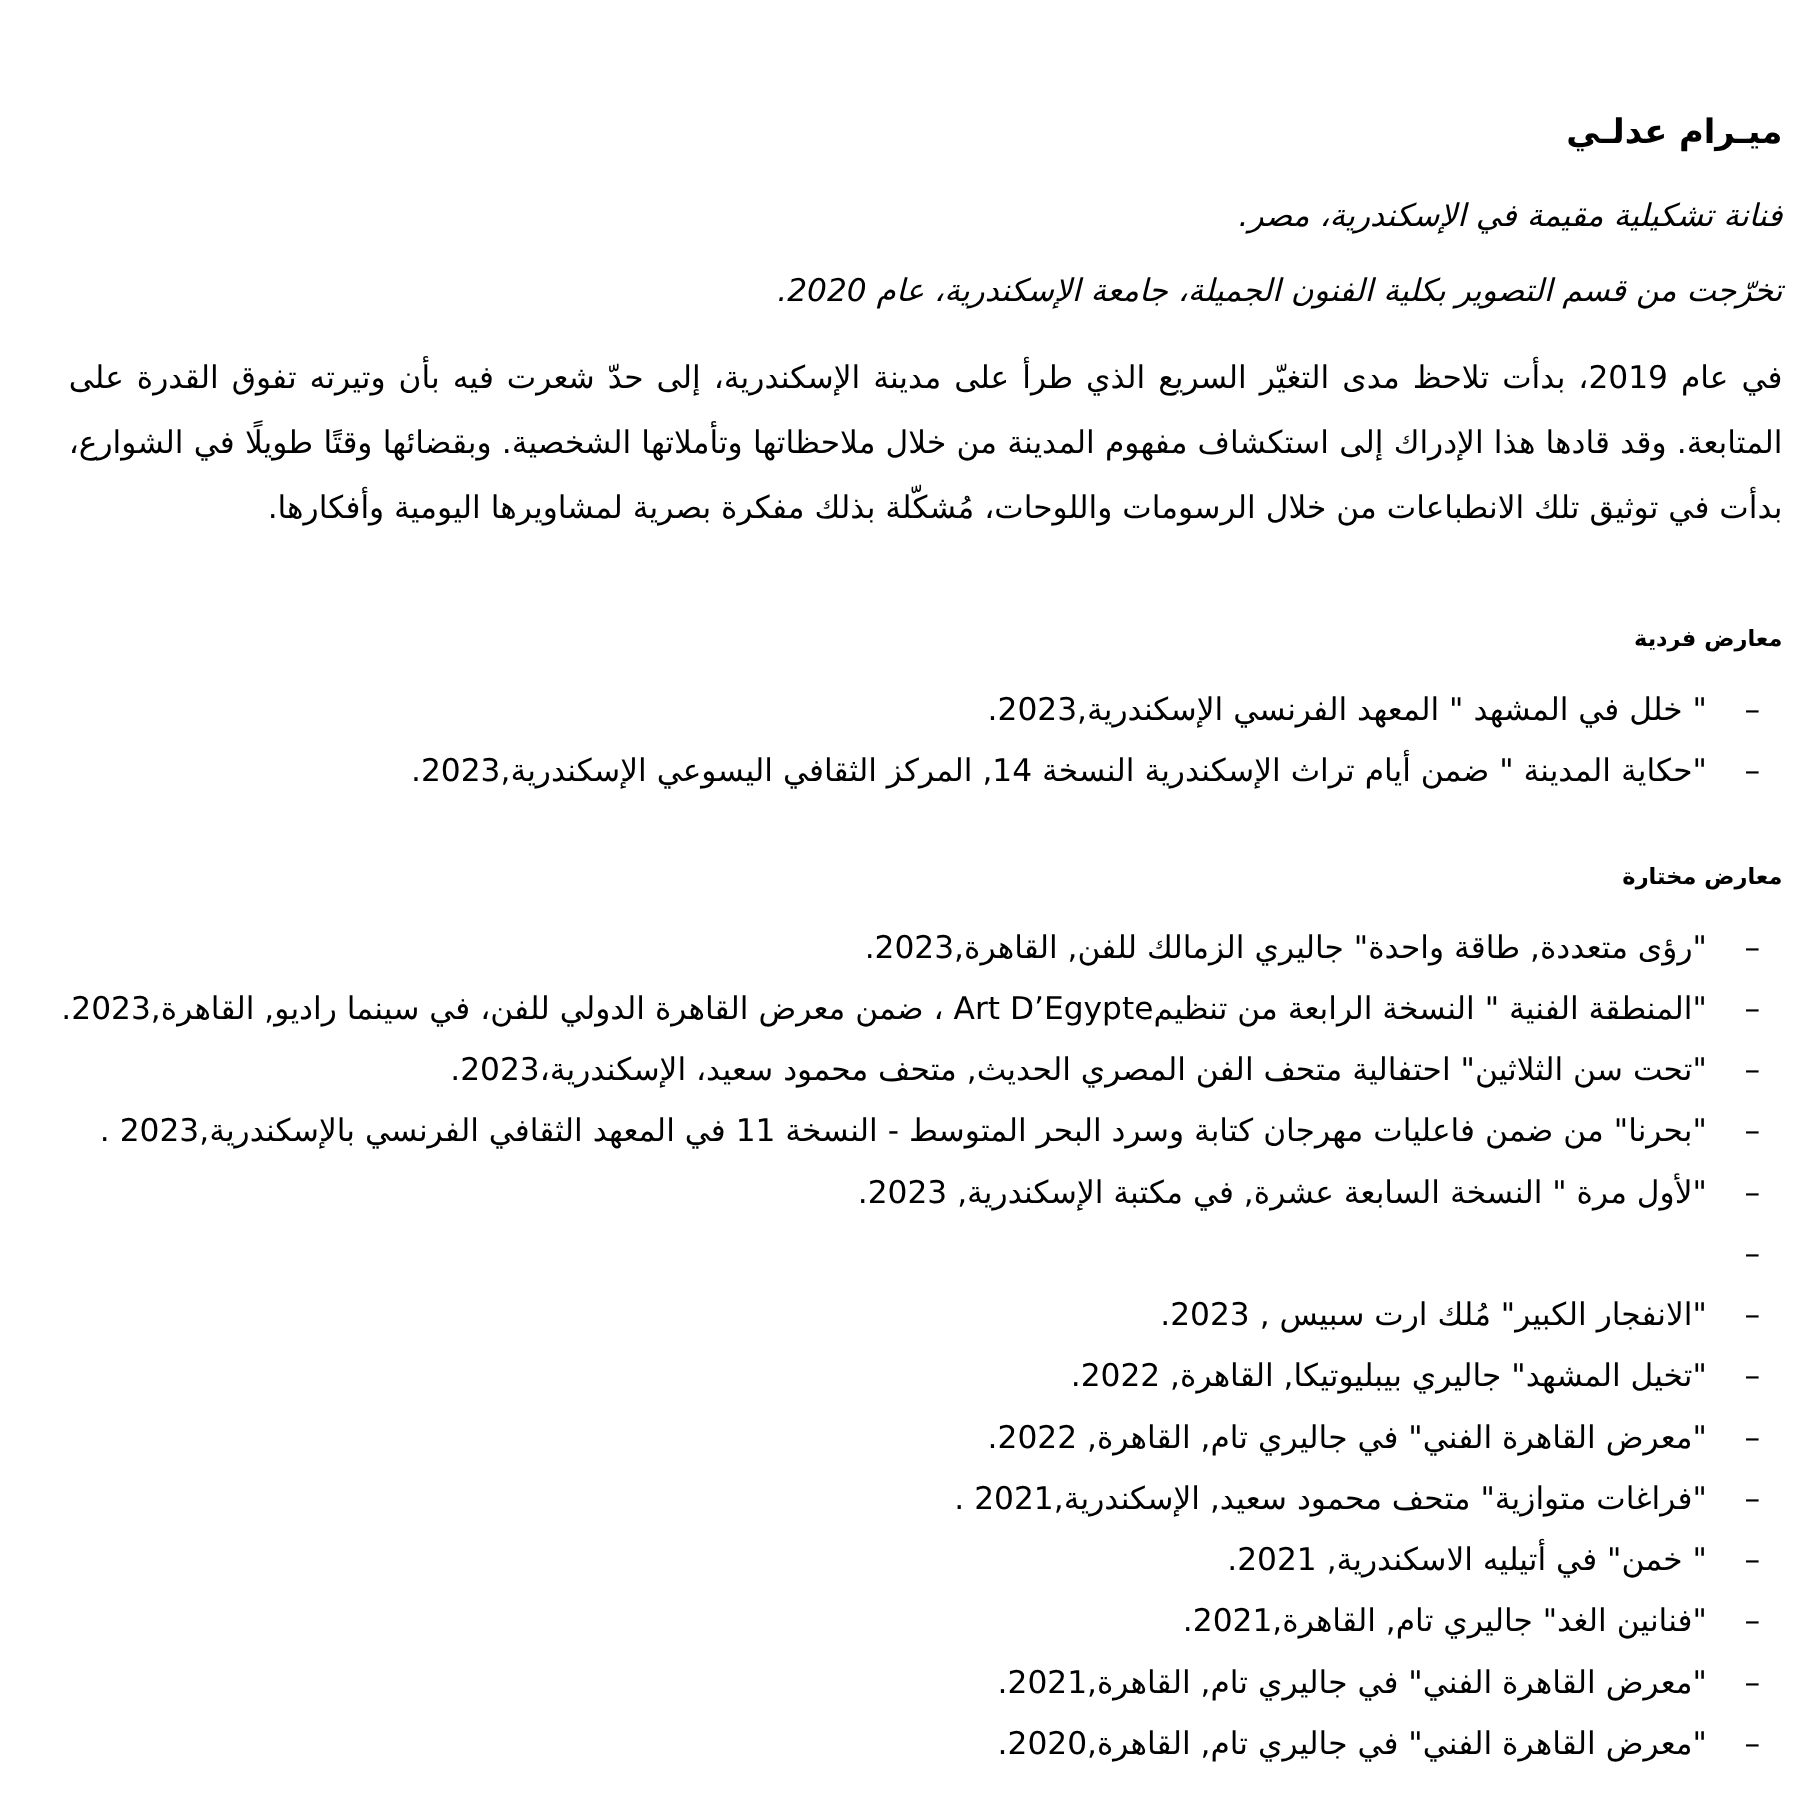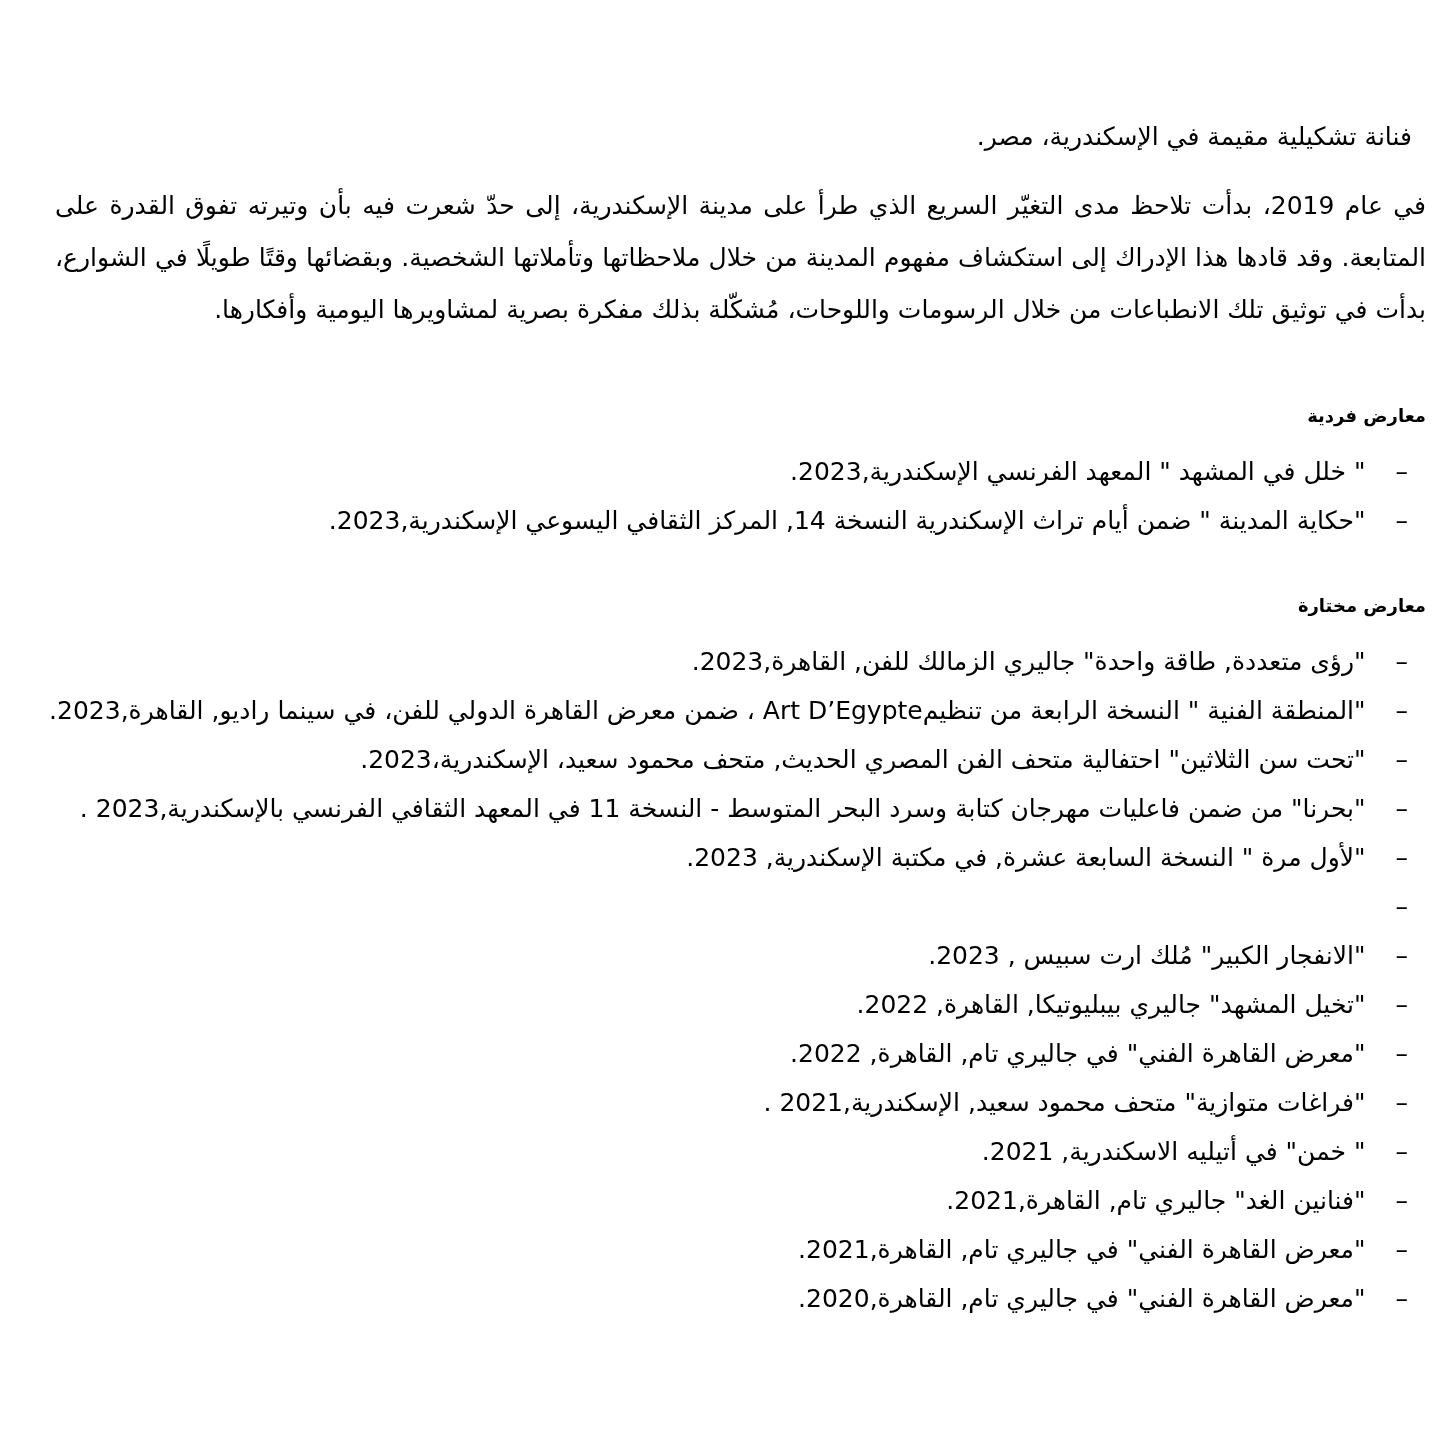--- a/index.html
+++ b/index.html
@@ -24,21 +24,22 @@
   }
   h1.title {
     font-size: 27px;
     font-weight: bold;
     line-height: 36px;
     margin: 0;
   }
   .line {
     font-size: 25px;
     line-height: 34px;
-    margin: 14px;
+    margin: 0;
+    font-style: italic;
   }
   .line1 { margin-top: 32px; }
   .line2 { margin-top: 26px; }
   .para {
     font-size: 25px;
     line-height: 52px;
     margin: 26px 0 0 0;
     text-align: justify;
   }
   #sections { margin-top: 64px; }
@@ -62,21 +63,23 @@
     margin-left: 30px;
   }
   .item .text {
     white-space: nowrap;
   }
 </style>
 </head>
 <body>
 
 <div class="page" dir="rtl">
+  <h1 class="title">ميـرام عدلـي</h1>
   <p class="line line1">فنانة تشكيلية مقيمة في الإسكندرية، مصر.</p>
+  <p class="line line2">تخرّجت من قسم التصوير بكلية الفنون الجميلة، جامعة الإسكندرية، عام 2020.</p>
   <p class="para">في عام 2019، بدأت تلاحظ مدى التغيّر السريع الذي طرأ على مدينة الإسكندرية، إلى حدّ شعرت فيه بأن وتيرته تفوق القدرة على المتابعة. وقد قادها هذا الإدراك إلى استكشاف مفهوم المدينة من خلال ملاحظاتها وتأملاتها الشخصية. وبقضائها وقتًا طويلًا في الشوارع، بدأت في توثيق تلك الانطباعات من خلال الرسومات واللوحات، مُشكّلة بذلك مفكرة بصرية لمشاويرها اليومية وأفكارها.</p>
   <div id="sections">
       <div class="section">
         <h2 class="heading">معارض فردية</h2>
         <div class="item">
           <span class="dash">–</span>
           <span class="text">" خلل في المشهد " المعهد الفرنسي الإسكندرية,2023.</span>
         </div>
         <div class="item">
           <span class="dash">–</span>

